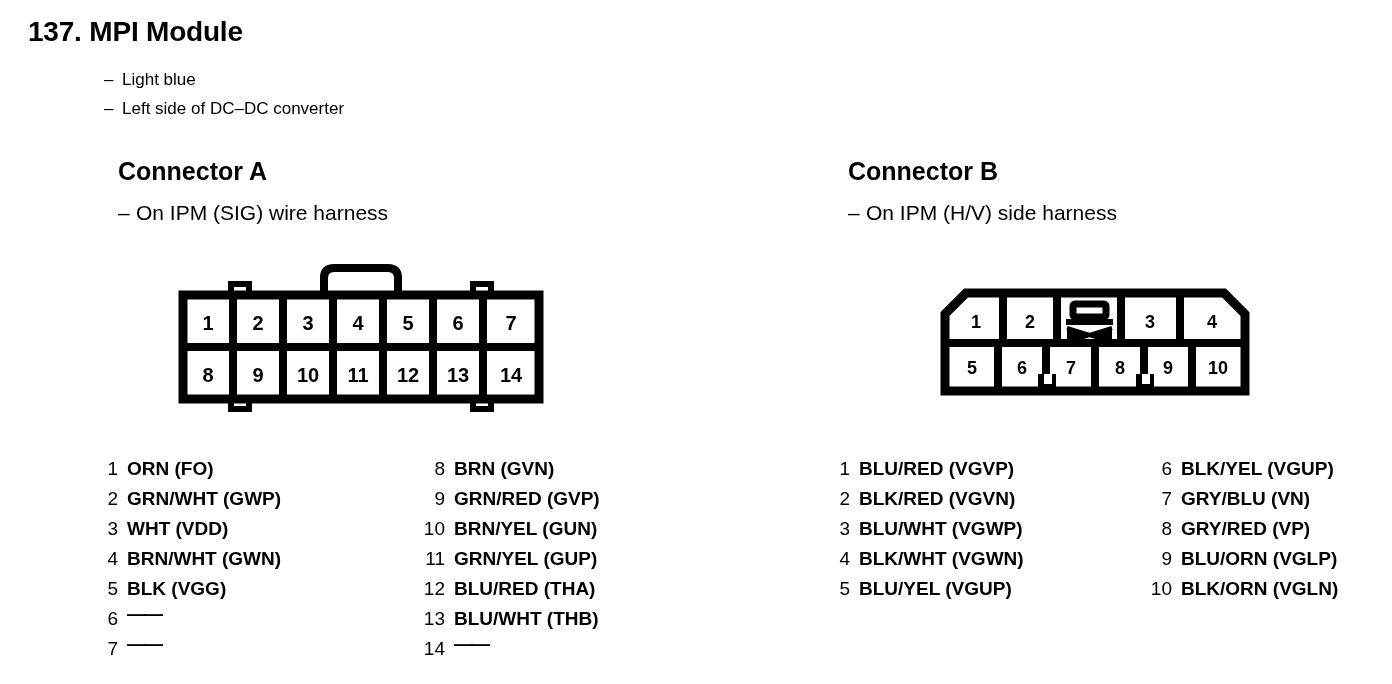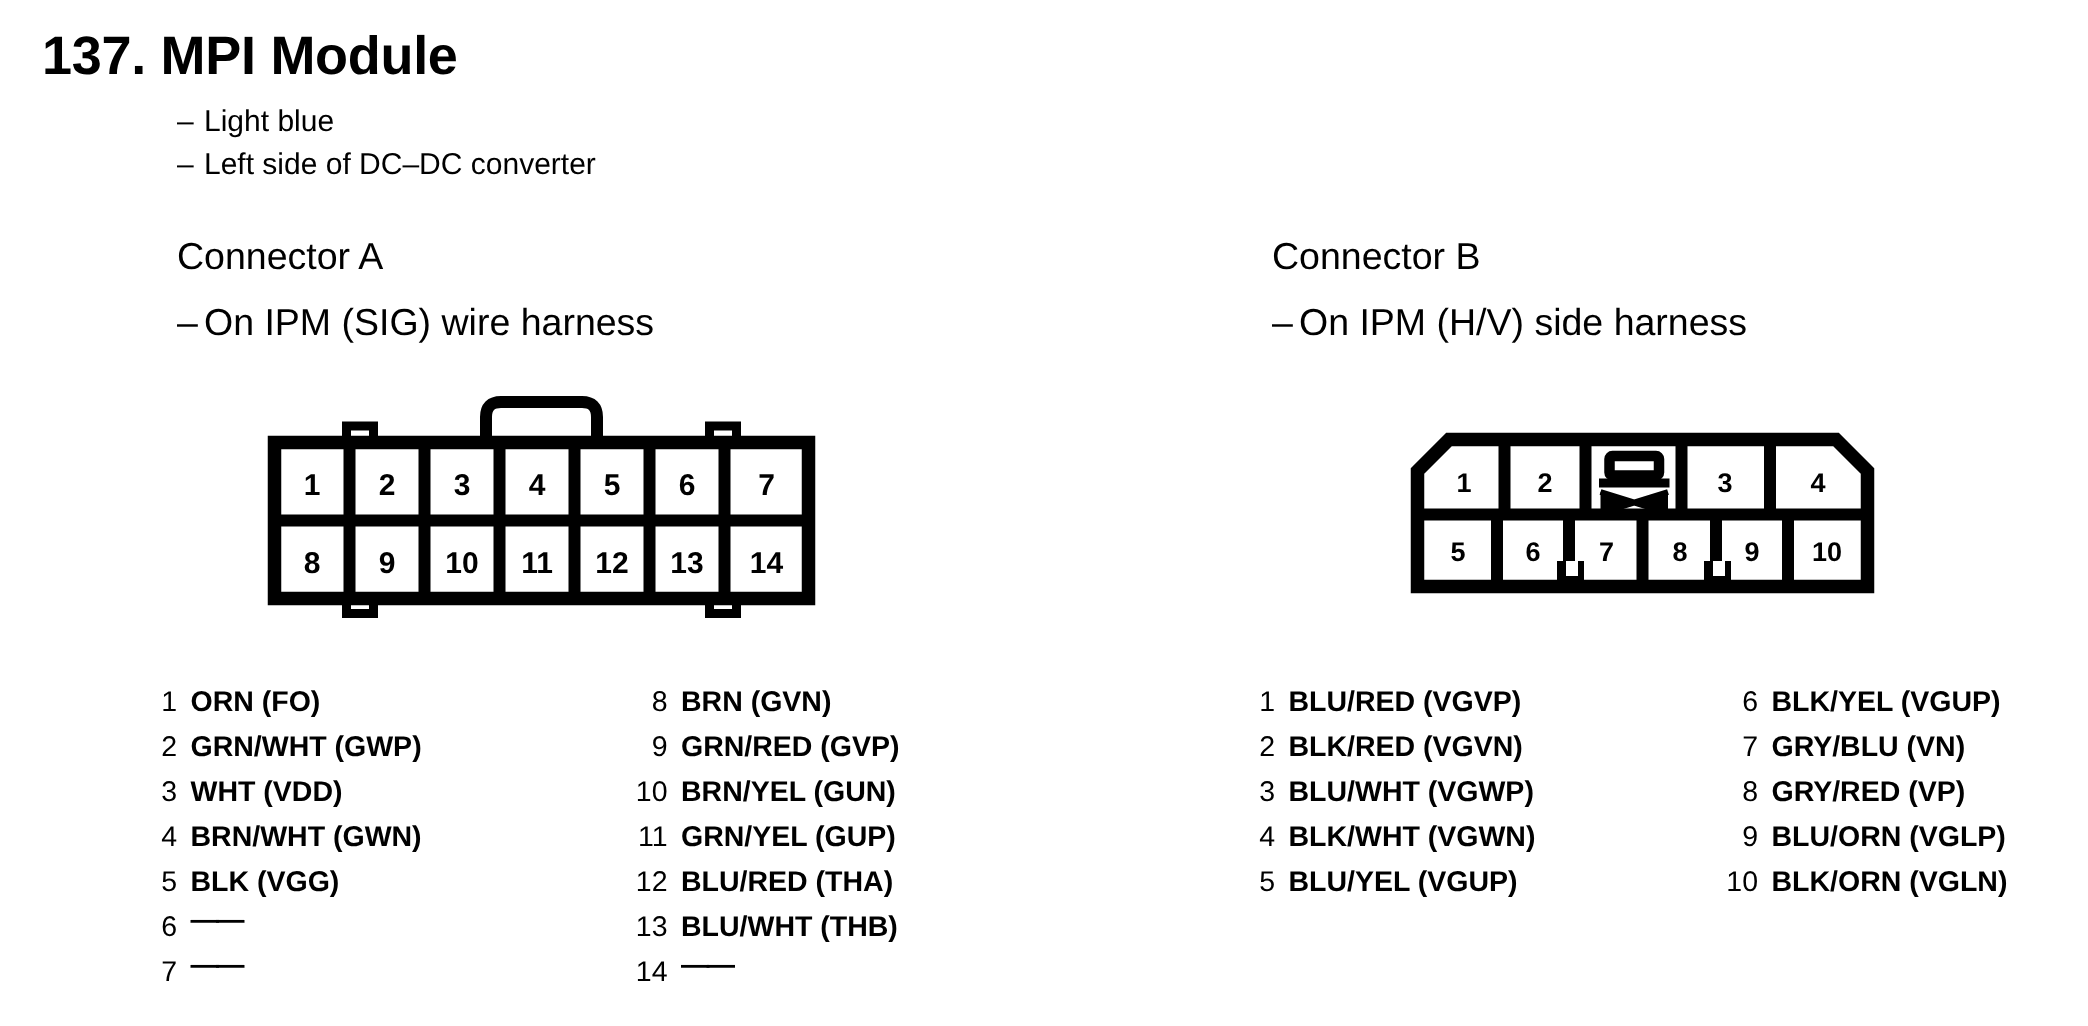--- a/index.html
+++ b/index.html
@@ -15,50 +15,50 @@
     font-family: "Liberation Sans", sans-serif;
     color: #000000;
     overflow: hidden;
   }
 
   
   #page-title {
     position: absolute;
     left: 28px;
     top: 16px;
-    font-size: 36px;
+    font-size: 28px;
     font-weight: bold;
     letter-spacing: -0.2px;
     white-space: nowrap;
   }
 
   .bullet-line {
     position: absolute;
-    left: 118px;
-    font-size: 20px;
+    left: 104px;
+    font-size: 17px;
     white-space: nowrap;
   }
   #module-note-0 { top: 70px; }
   #module-note-1 { top: 99px; }
 
   .bullet-dash {
     display: inline-block;
     width: 18px;
   }
 
   
   .connector-title {
     position: absolute;
     font-size: 25px;
-    font-weight: normal;
+    font-weight: bold;
     white-space: nowrap;
   }
   .connector-note {
     position: absolute;
-    font-size: 25px;
+    font-size: 21px;
     white-space: nowrap;
   }
 
   #connector-a-title { left: 118px; top: 157px; }
   #connector-a-note  { left: 118px; top: 201px; }
   #connector-b-title { left: 848px; top: 157px; text-align: center; }
   #connector-b-note  { left: 848px; top: 201px; }
 
   
   .diagram {

